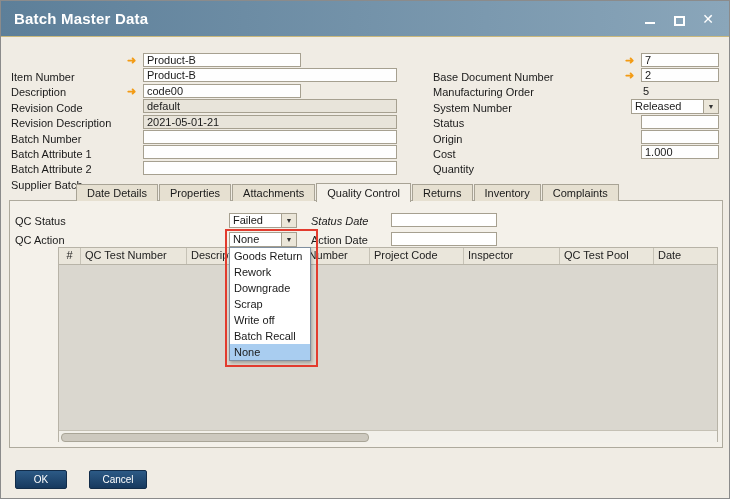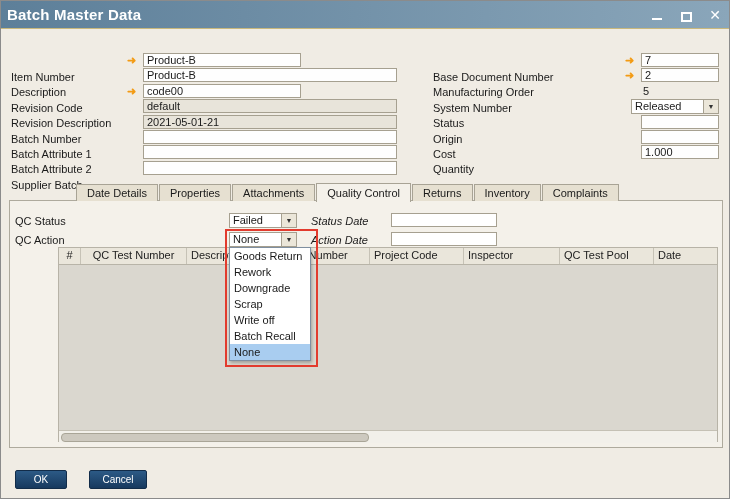--- a/index.html
+++ b/index.html
@@ -4,24 +4,24 @@
 <style>
   html,body{margin:0;padding:0;background:#d8d8d8;}
   .win{
     position:relative;width:730px;height:499px;box-sizing:border-box;
     background:#f0ece4;border:1px solid #8b8b8b;overflow:hidden;
     font-family:"Liberation Sans",sans-serif;font-size:11px;color:#1a1a1a;
     box-shadow:2px 2px 6px rgba(0,0,0,.35);
   }
   
   .titlebar{
-    position:absolute;top:0;left:0;right:0;height:28px;
+    position:absolute;top:0;left:0;right:0;height:36px;
     background:linear-gradient(90deg,#5d7f99,#8aa6ba);
     border-bottom:1px solid #c9b87c;
-    display:flex;align-items:center;padding:0 6px;box-sizing:border-box;color:#fff;
+    display:flex;align-items:center;padding:0 13px;box-sizing:border-box;color:#fff;
   }
   .title{font-size:15px;font-weight:bold;letter-spacing:.2px;}
   .winctrls{margin-left:auto;display:flex;align-items:center;gap:13px;}
   .ctrl{width:16px;height:16px;display:flex;align-items:flex-end;justify-content:center;cursor:default;}
   .min-glyph{width:10px;height:2px;background:#fff;margin-bottom:3px;}
   .max-glyph{width:11px;height:10px;border:2px solid #fff;margin-bottom:1px;box-sizing:border-box;}
   .close-glyph{font-size:14px;line-height:16px;color:#fff;}
   
   .fcol{position:absolute;top:52px;}
   .fl{left:10px;width:390px;}
@@ -68,21 +68,21 @@
   .qc-combo{width:68px;}
   .datefld{position:absolute;width:106px;height:14px;box-sizing:border-box;background:#fff;border:1px solid #a6a090;}
   
   .grid{position:absolute;left:48px;top:46px;width:660px;height:195px;box-sizing:border-box;border:1px solid #b7b3a7;background:#dad7cf;}
   .ghead{display:flex;height:16px;background:#eae6db;border-bottom:1px solid #b8b4a8;}
   .gcell{
     box-sizing:border-box;border-right:1px solid #c6c2b6;padding:0 4px;line-height:15px;
     overflow:hidden;white-space:nowrap;color:#222;
   }
   .gcell.c0{width:22px;text-align:center;padding:0;}
-  .gcell.c1{width:106px;text-align:center;}.gcell.c2{width:65px;}.gcell.c3{width:118px;}
+  .gcell.c1{width:106px;}.gcell.c2{width:65px;}.gcell.c3{width:118px;}
   .gcell.c4{width:94px;}.gcell.c5{width:96px;}.gcell.c6{width:94px;}
   .gcell.c7{flex:1;border-right:none;}
   .gbody{height:165px;}
   .gscroll{position:relative;height:12px;background:#f2f0ea;border-top:1px solid #c5c1b5;}
   .gthumb{position:absolute;left:2px;top:2px;width:306px;height:7px;background:#cdc9bf;border:1px solid #a9a597;border-radius:4px;}
   
   .ddlist{
     position:absolute;left:228px;top:246px;width:80px;background:#fff;border:1px solid #7f8fa0;
     z-index:40;box-shadow:1px 2px 3px rgba(0,0,0,.25);
   }
@@ -208,21 +208,21 @@
       <span class="combo-btn">▼</span>
     </span>
     <span class="qc-lbl" style="left:301px;top:13px;font-style:italic;">Status Date</span>
     <span class="datefld" style="left:381px;top:12px;"></span>
 
     <span class="qc-lbl" style="left:5px;top:32px;">QC Action</span>
     <span class="combo qc-combo" style="left:219px;top:31px;">
       <span class="combo-text">None</span>
       <span class="combo-btn">▼</span>
     </span>
-    <span class="qc-lbl" style="left:301px;top:32px;font-style:italic;">Action Date</span>
+    <span class="qc-lbl" style="left:301px;top:32px;">Action Date</span>
     <span class="datefld" style="left:381px;top:31px;"></span>
 
     <div class="grid">
       <div class="ghead">
         <span class="gcell c0">#</span>
         <span class="gcell c1">QC Test Number</span>
         <span class="gcell c2">Description</span>
         <span class="gcell c3">Complaint Number</span>
         <span class="gcell c4">Project Code</span>
         <span class="gcell c5">Inspector</span>

